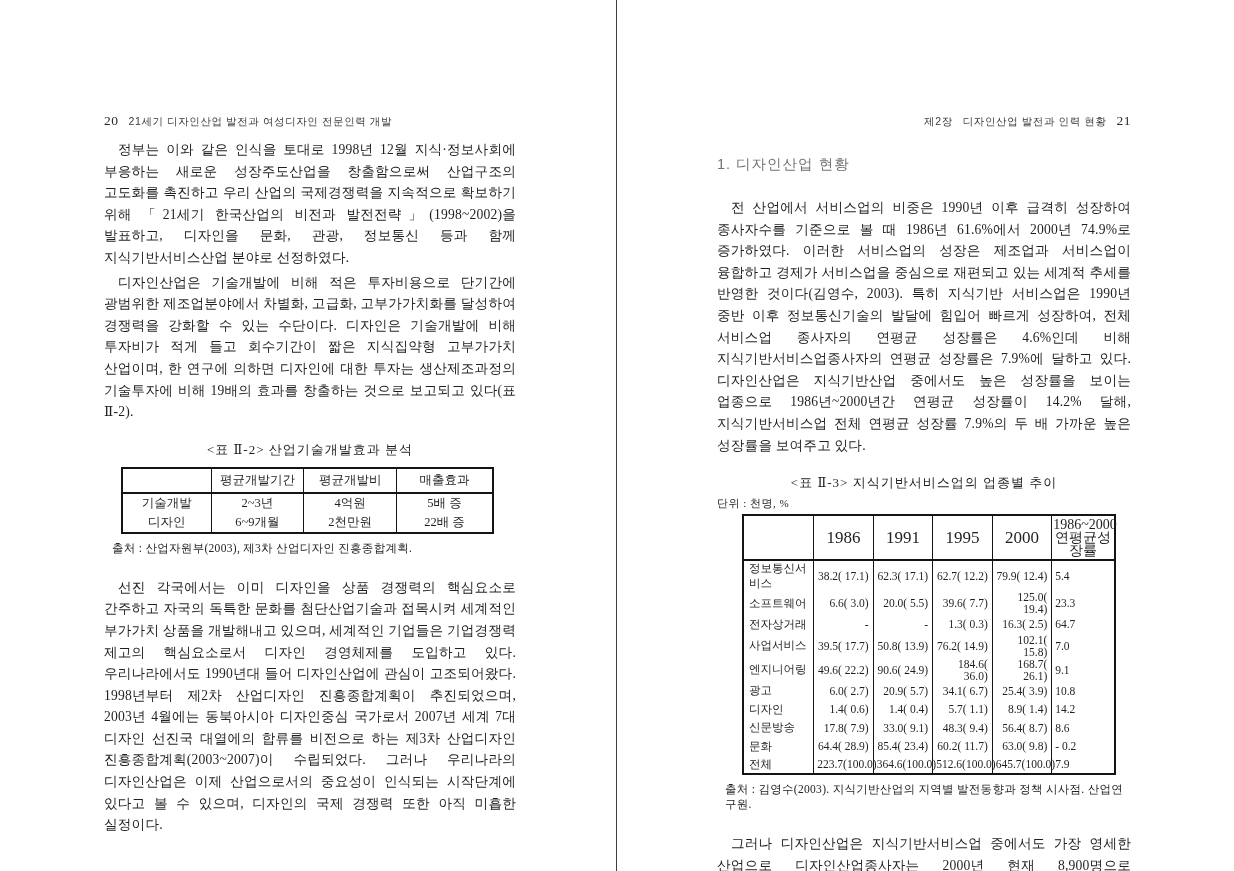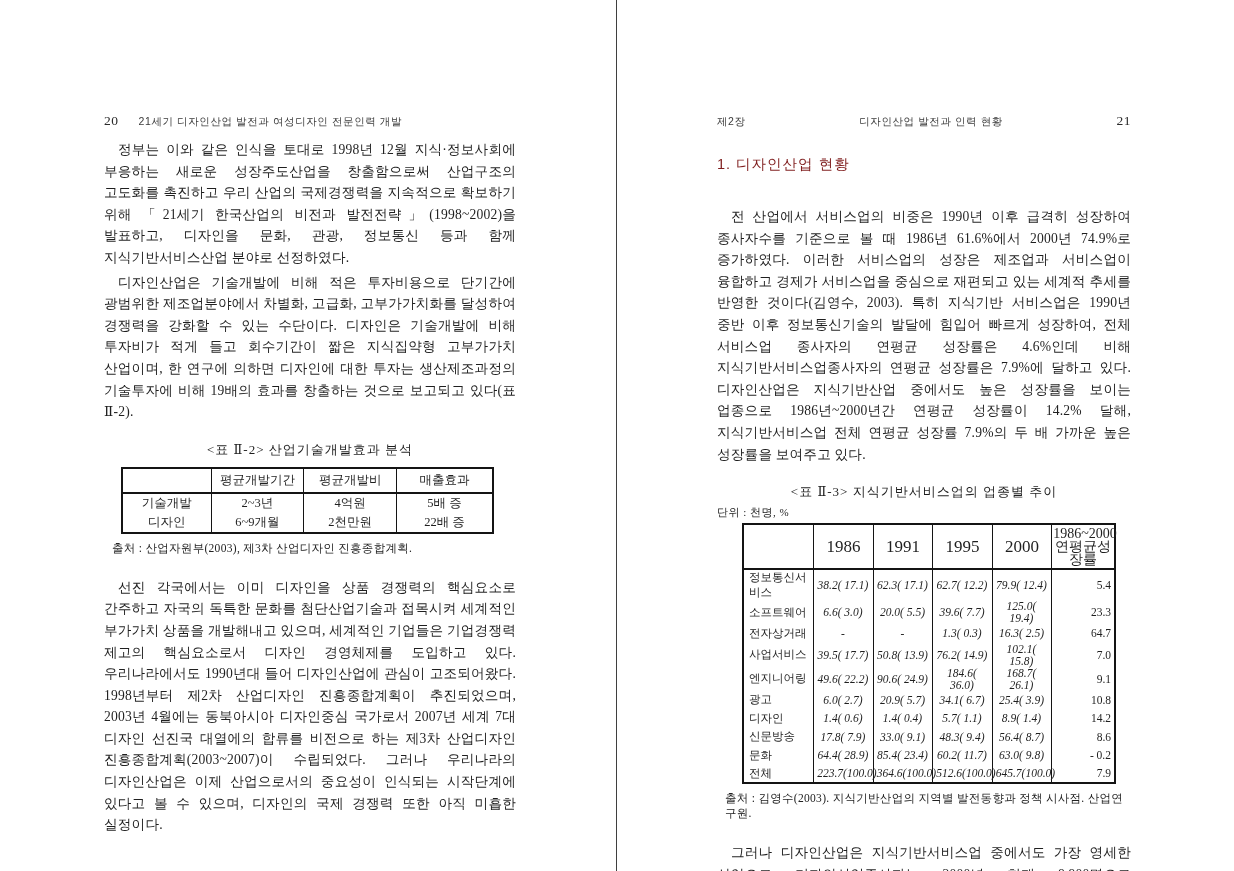--- a/index.html
+++ b/index.html
@@ -22,24 +22,24 @@
     position: absolute;
     top: 113px;
   }
   .page-left  { left: 104px; width: 412px; }
   .page-right { left: 717px; width: 414px; }
 
   
   .running-head {
     display: flex;
     align-items: baseline;
-    gap: 20px;
+    gap: 10px;
     white-space: nowrap;
   }
-  .running-head.right { justify-content: space-between; }
+  .running-head.right { justify-content: flex-end; }
   .folio {
     font-size: 13.5px;
     color: #2a2a2a;
     letter-spacing: 0.5px;
   }
   .running-title {
     font-family: "Liberation Sans", "DejaVu Sans", sans-serif;
     font-size: 10.5px;
     color: #3a3a3a;
     letter-spacing: 0.6px;
@@ -56,23 +56,23 @@
     letter-spacing: 0.2px;
   }
   .page-left .body-para.first { margin-top: 10px; }
   .body-para + .body-para { margin-top: 3px; }
 
   .section-heading {
     margin-top: 26px;
     font-family: "Liberation Sans", "DejaVu Sans", sans-serif;
     font-size: 14.5px;
     letter-spacing: 1px;
-    color: #7f1d1d;
-  }
-  .page-right .body-para.first { margin-top: 32px; }
+    color: #737373;
+  }
+  .page-right .body-para.first { margin-top: 23px; }
 
   
   .table-title {
     margin-top: 18px;
     text-align: center;
     font-size: 13px;
     letter-spacing: 1px;
     color: #1d1d1d;
   }
   .unit-note {
@@ -120,22 +120,22 @@
   .t3 th:nth-child(6) { width: 17%; }
   .t3 th { font-size: 17px; height: 20px; }
   .t3 th:last-child {
     white-space: pre-line;
     font-size: 14px;
     line-height: 13px;
     padding: 2px 1px;
   }
   .t3 td { height: 18.5px; padding: 0 3px; }
   .t3 td:first-child { text-align: left; padding-left: 5px; }
-  .t3 td:nth-child(n+2):nth-child(-n+5) { padding-right: 4px; font-style: italic; }
-  .t3 td:nth-child(6) { text-align: right; }
+  .t3 td:nth-child(n+2):nth-child(-n+5) { text-align: right; padding-right: 4px; }
+  .t3 td:nth-child(6) { text-align: left; }
 
   .table-source {
     margin-top: 7px;
     padding-left: 8px;
     font-size: 11.5px;
     letter-spacing: 0.3px;
     color: #222;
   }
   .after-table { margin-top: 21px; }
 </style>

